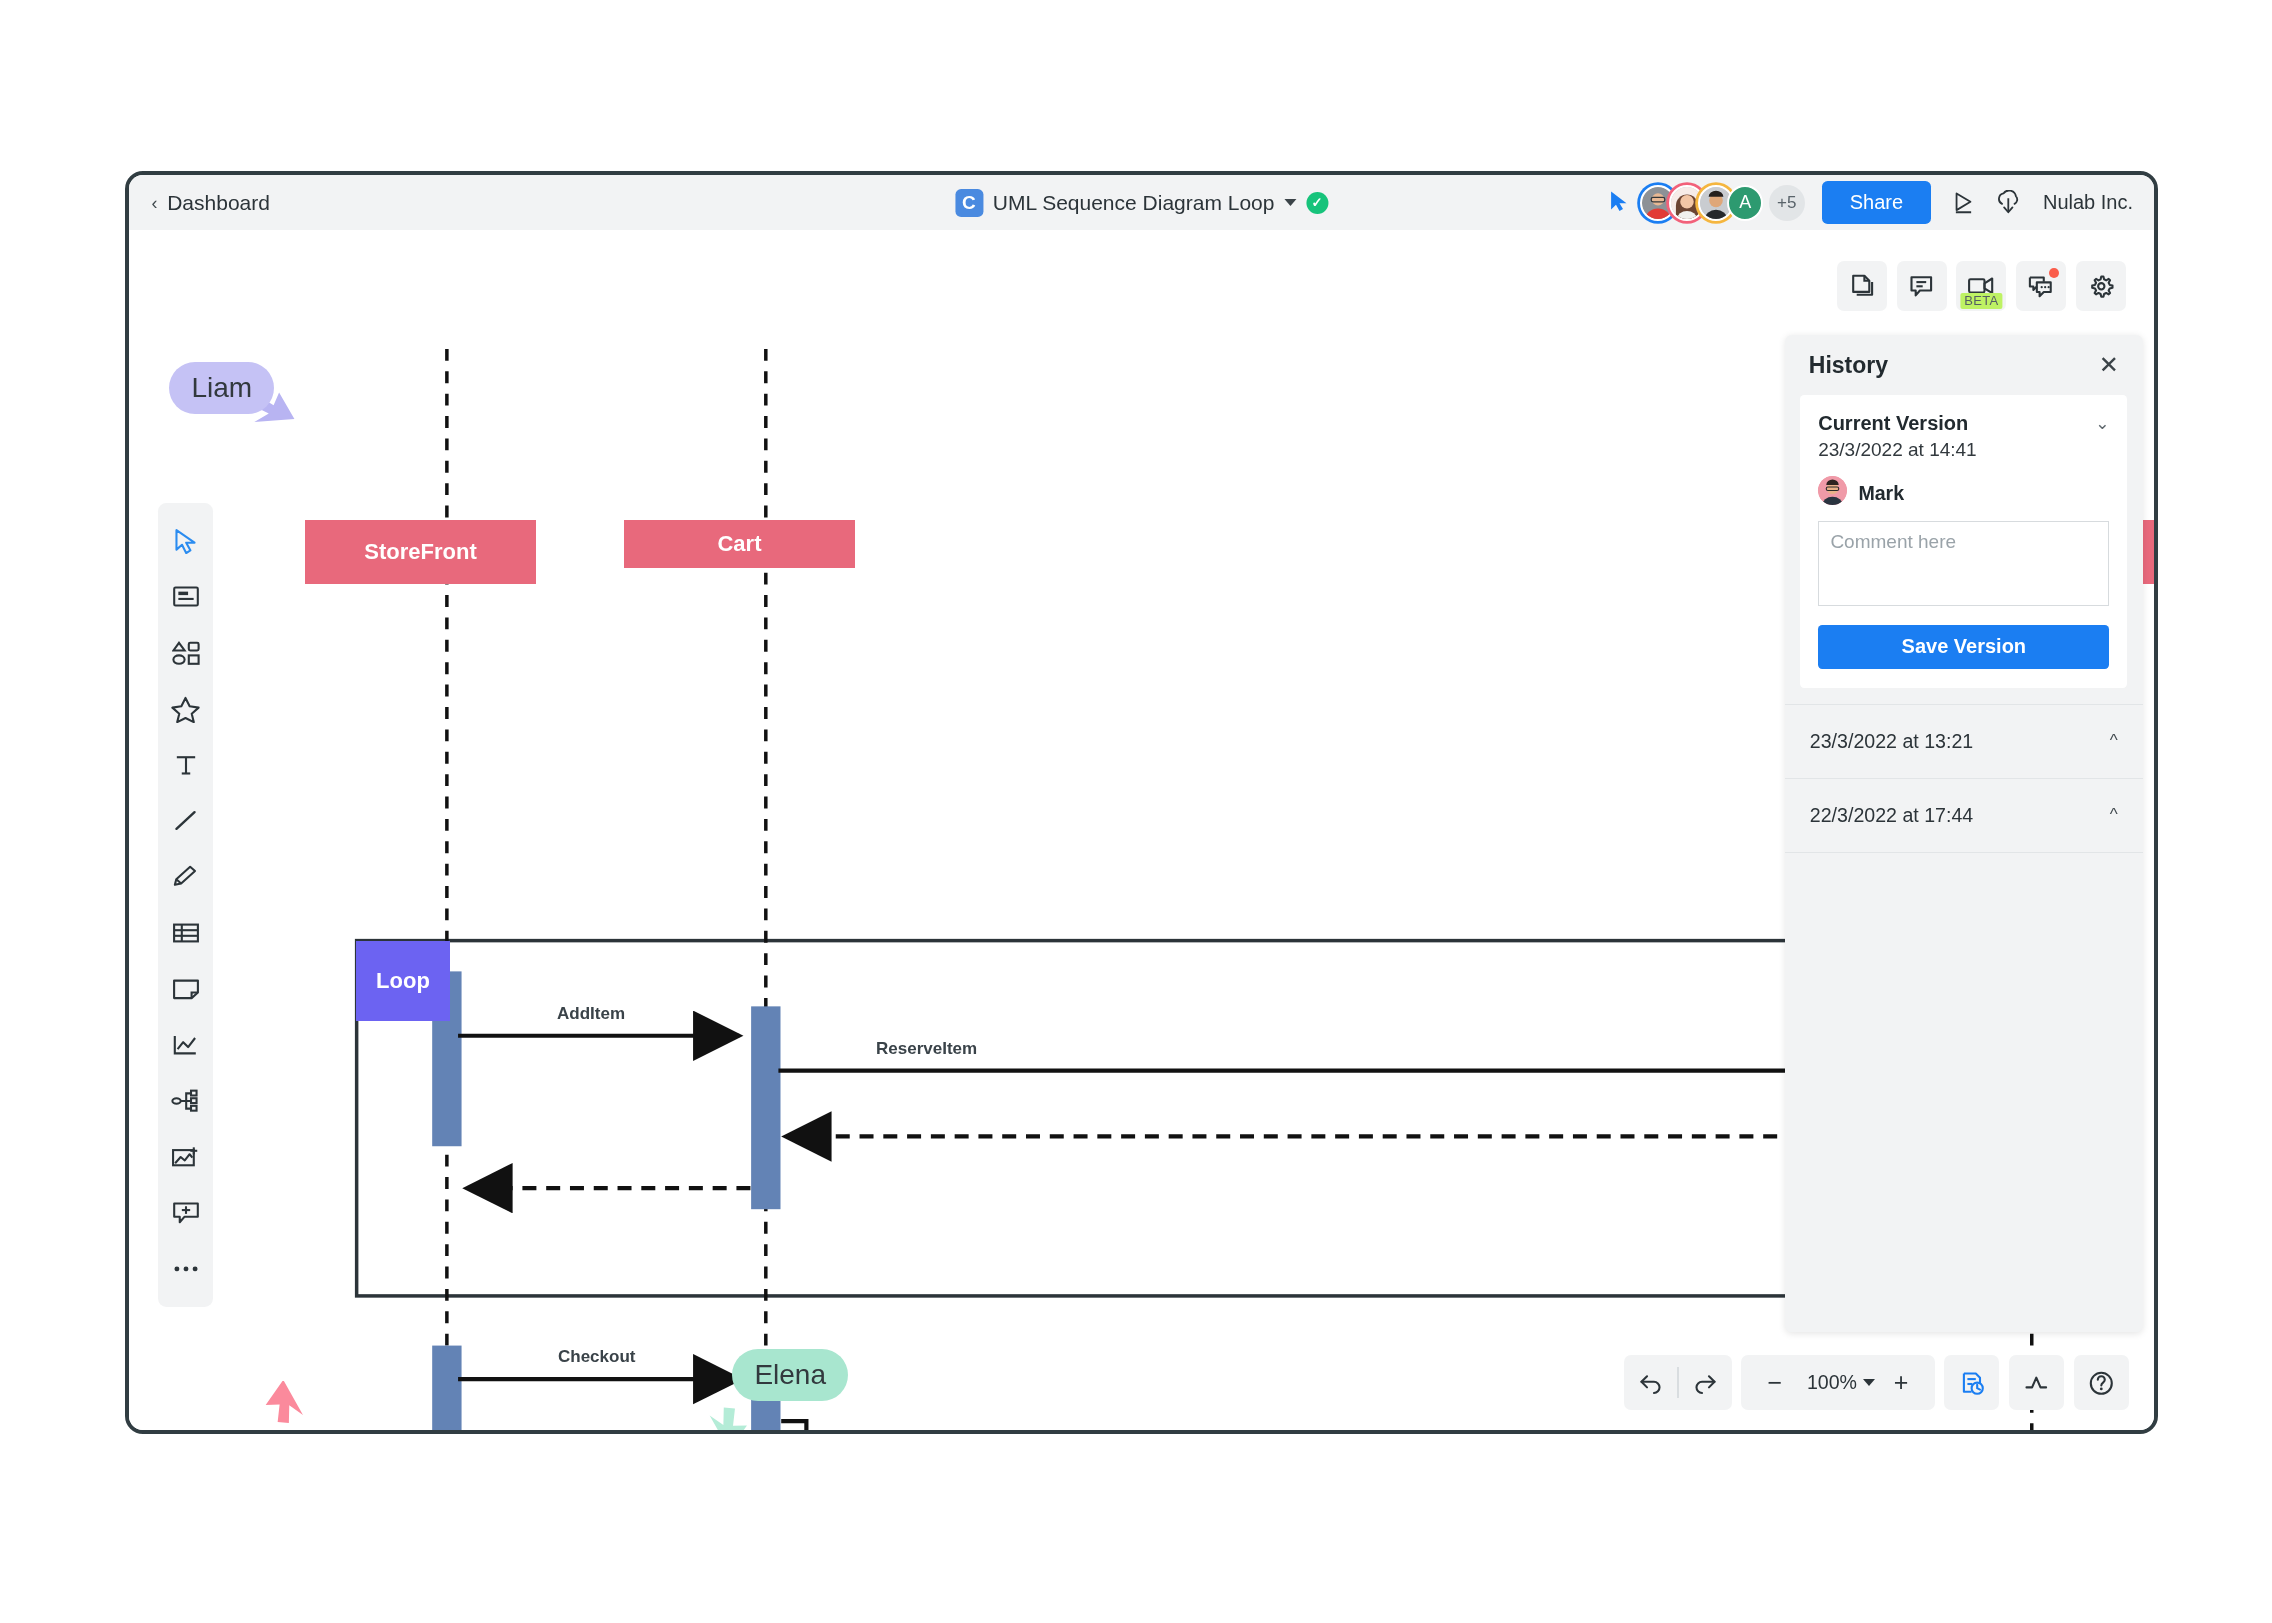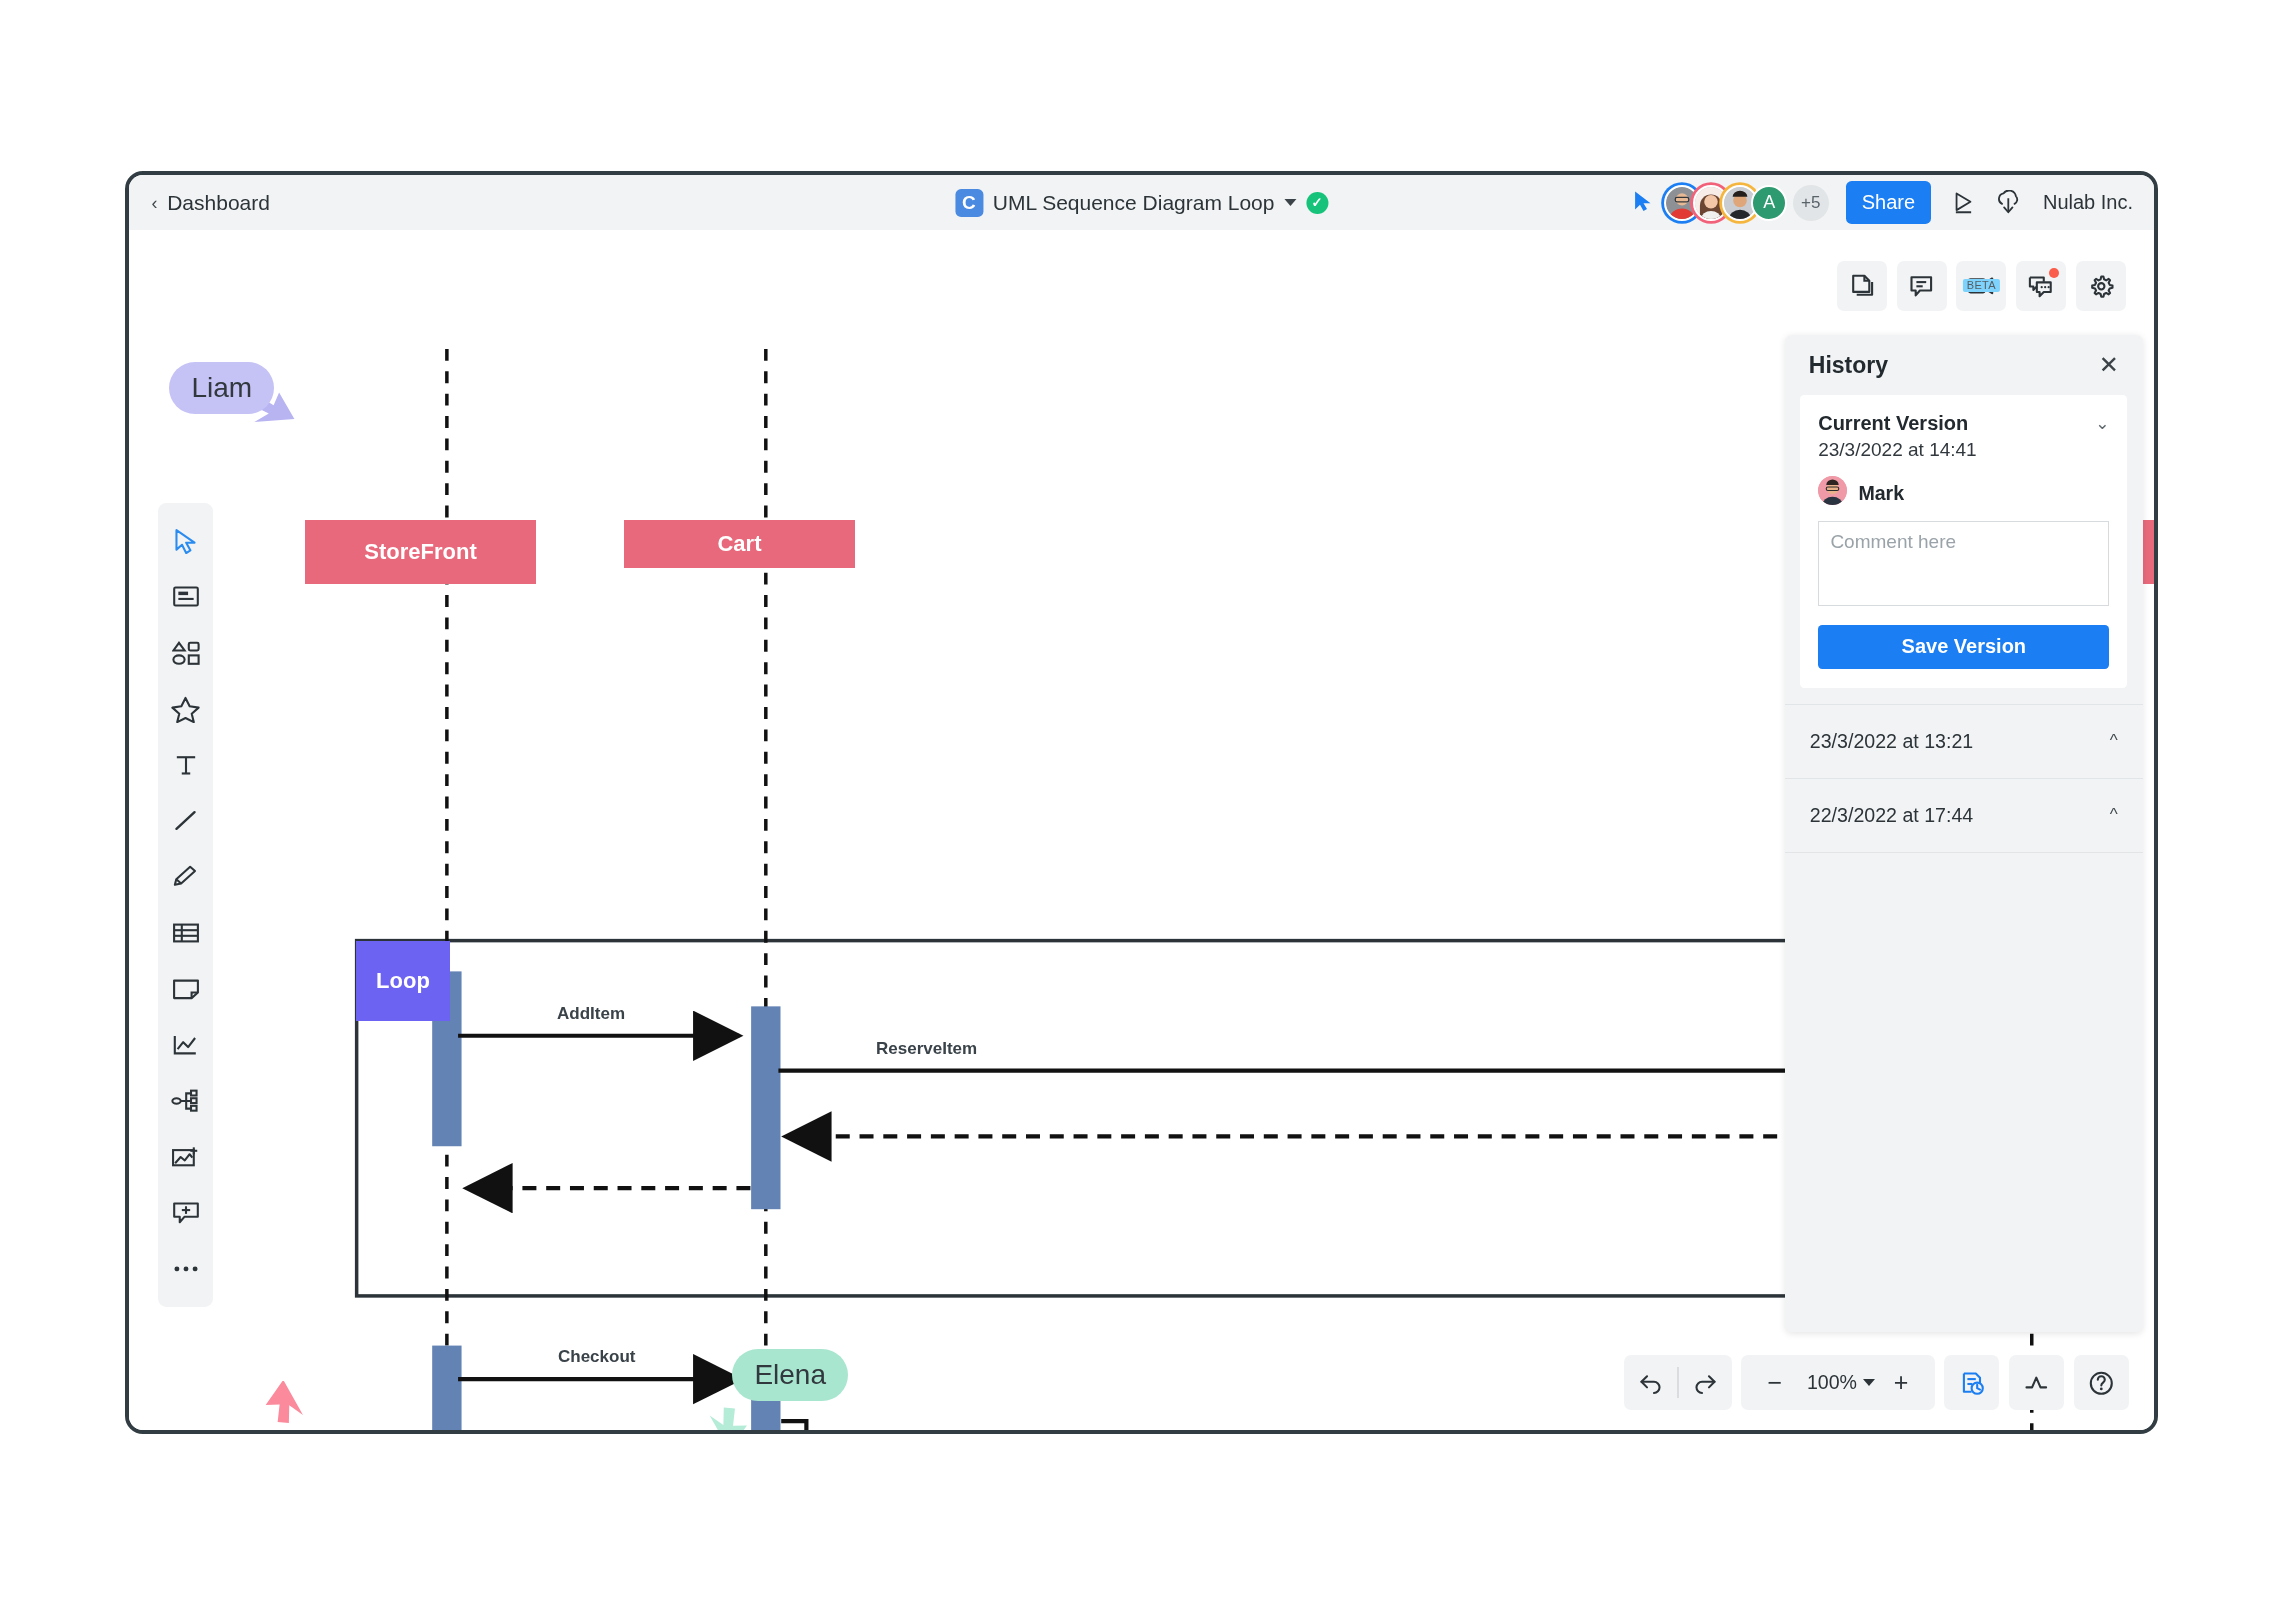--- a/index.html
+++ b/index.html
@@ -67,21 +67,21 @@
   .av-initial{ background:#2d9a70; box-shadow:none; }
   .av-more{
     background:#e2e5e7; color:#59636a; font-size:17px;
     box-shadow:none; border:none; width:36px;height:36px;
     border-radius:50%; display:flex;align-items:center;justify-content:center;
     margin-left:5.6px;
   }
   #share-button{
     margin-left:17px;
     background:#1b7ef2; color:#fff; border:none; border-radius:5.6px;
-    height:43px; padding:0 16px; font-size:20px; cursor:pointer;
+    height:43px; padding:0 28px; font-size:20px; cursor:pointer;
     font-family:inherit;
   }
   .hdr-icon-btn{ margin-left:19.6px; cursor:pointer; display:flex; align-items:center; }
   #org-name{ margin-left:21px; font-size:20px; color:#2c3439; }
 
   
   #canvas{
     position:absolute; left:0; top:55px; right:0; bottom:0;
     background:#ffffff; overflow:hidden;
   }
@@ -102,22 +102,22 @@
   #top-right-tools{
     position:absolute; right:28px; top:31px;
     display:flex; gap:9.8px; z-index:40;
   }
   .tr-btn{
     width:50px;height:50px;border-radius:7px;background:#f2f3f4;
     display:flex;align-items:center;justify-content:center;cursor:pointer;
     position:relative;
   }
   .beta-tag{
-    position:absolute; bottom:19px; left:50%; transform:translateX(-50%);
-    font-size:11px; background:#7dd3fc; color:#555e64;
+    position:absolute; bottom:2px; left:50%; transform:translateX(-50%);
+    font-size:13px; background:#bef264; color:#555e64;
     padding:0.7px 3.5px; border-radius:2.1px; letter-spacing:0.3px;
   }
   .red-dot{
     position:absolute; top:7px; right:7px;
     width:9.8px;height:9.8px;border-radius:50%;background:#fa5d4b;
   }
 
   
   #diagram{ position:absolute; left:0; top:0; right:0; bottom:0; }
   .lifeline-box{

